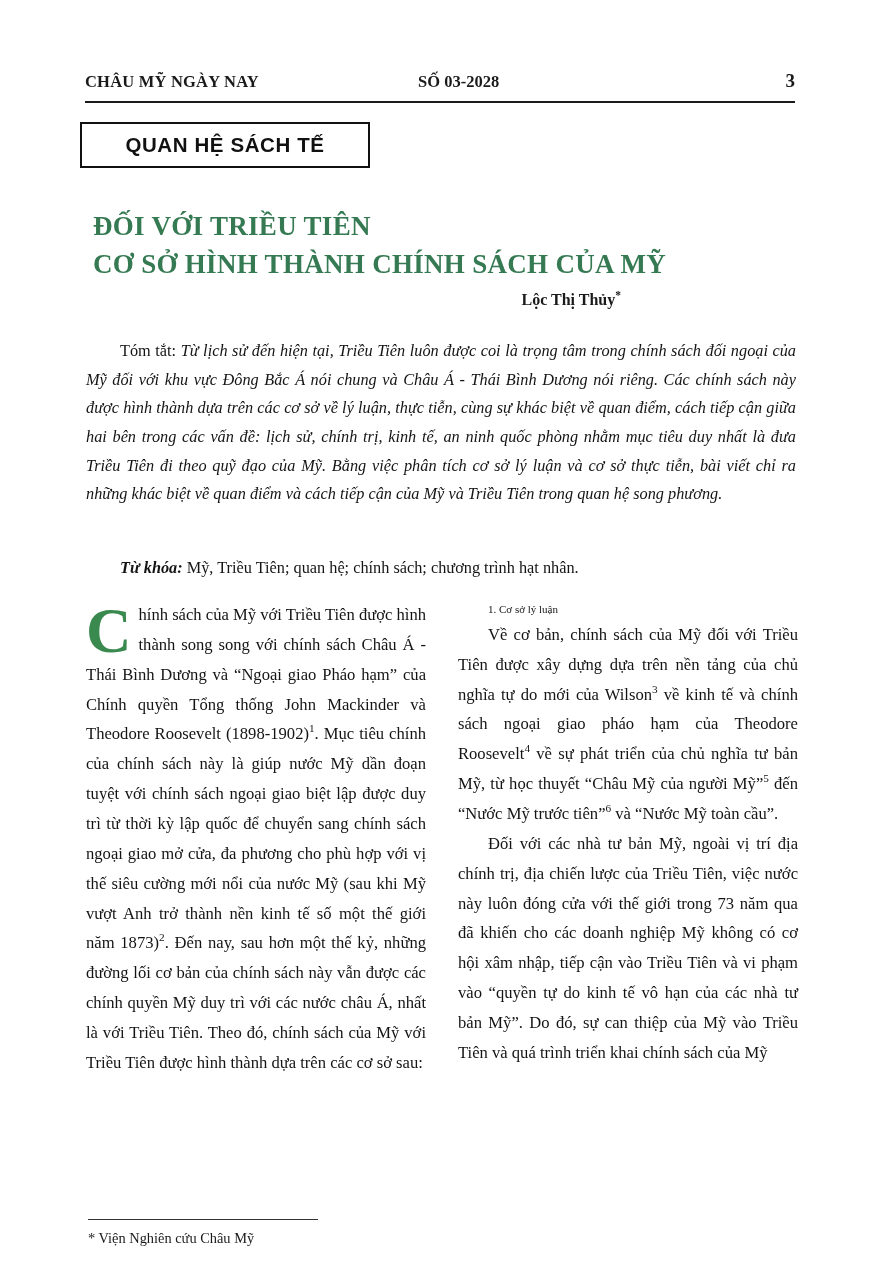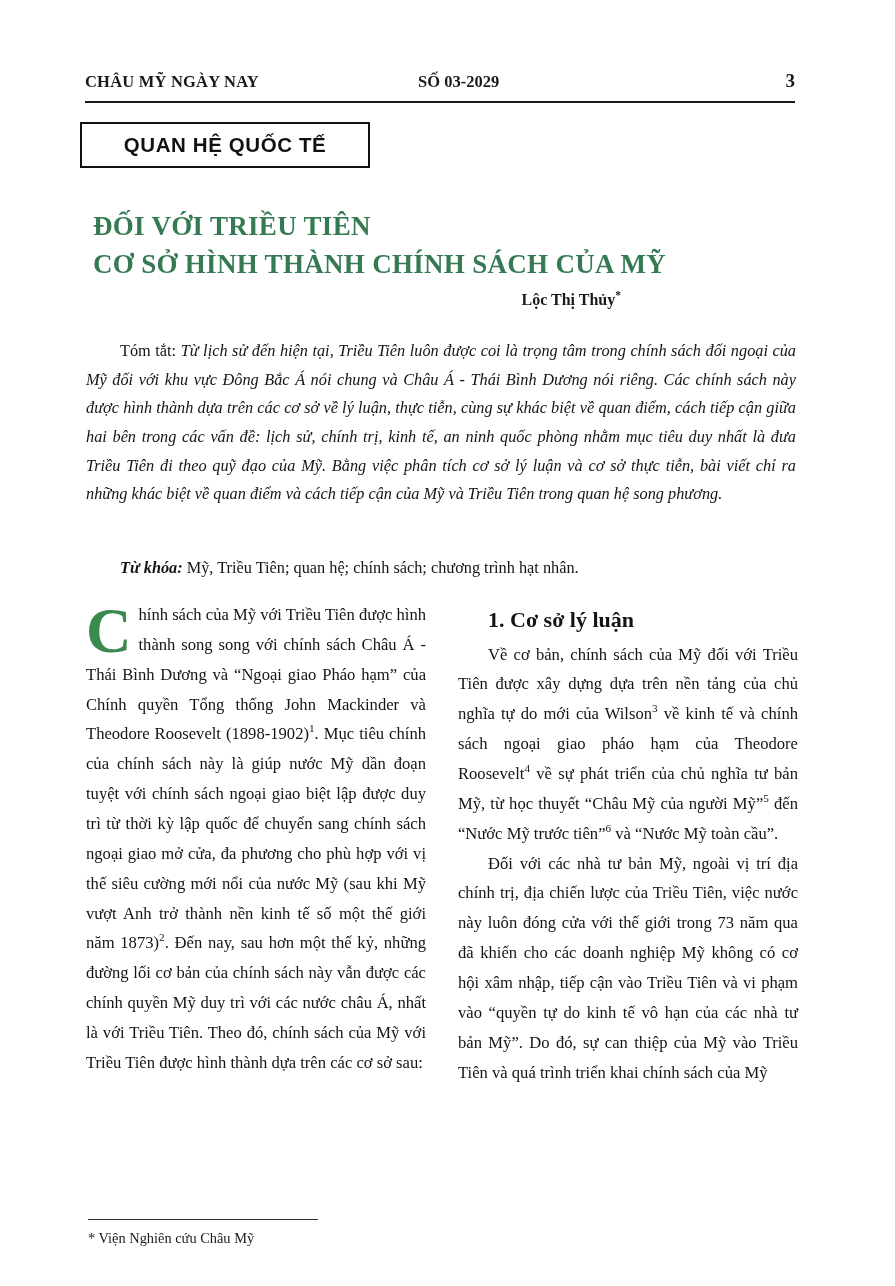--- a/index.html
+++ b/index.html
@@ -181,22 +181,22 @@
     color: #3a8a50;
     font-size: 63px;
     line-height: 0.80;
     font-weight: bold;
     padding: 4px 7px 0 0;
     margin-top: 2px;
     font-family: "Liberation Serif", "DejaVu Serif", serif;
   }
 
   .subhead {
-    font-weight: bold;
-    font-size: 22px;
+    font-weight: normal;
+    font-size: 11px;
     margin: 0 0 6px 0;
     text-indent: 22px;
   }
   .col sup {
     font-size: 0.68em;
     vertical-align: super;
     line-height: 0;
   }
 
   
@@ -217,27 +217,27 @@
     white-space: nowrap;
   }
 </style>
 </head>
 <body>
 
 <div class="page">
 
   <div class="running-head">
     <span class="journal">CHÂU MỸ NGÀY NAY</span>
-    <span class="issue">SỐ 03-2029</span>
+    <span class="issue">SỐ 03-2028</span>
     <span class="pagenum">3</span>
   </div>
   <div class="head-rule"></div>
 
   <div class="section-box">
-    <span>QUAN HỆ QUỐC TẾ</span>
+    <span>QUAN HỆ SÁCH TẾ</span>
   </div>
 
   <h1 class="article-title">
     <span class="line">ĐỐI VỚI TRIỀU TIÊN</span>
     <span class="line">CƠ SỞ HÌNH THÀNH CHÍNH SÁCH CỦA MỸ</span>
   </h1>
 
   <div class="author"><span>Lộc Thị Thủy</span><sup>*</sup></div>
 
   <div class="abstract"><span class="lbl">Tóm tắt:</span><span> Từ lịch sử đến hiện tại, Triều Tiên luôn được coi là trọng tâm trong chính sách đối ngoại của Mỹ đối với khu vực Đông Bắc Á nói chung và Châu Á - Thái Bình Dương nói riêng. Các chính sách này được hình thành dựa trên các cơ sở về lý luận, thực tiễn, cùng sự khác biệt về quan điểm, cách tiếp cận giữa hai bên trong các vấn đề: lịch sử, chính trị, kinh tế, an ninh quốc phòng nhằm mục tiêu duy nhất là đưa Triều Tiên đi theo quỹ đạo của Mỹ. Bằng việc phân tích cơ sở lý luận và cơ sở thực tiễn, bài viết chỉ ra những khác biệt về quan điểm và cách tiếp cận của Mỹ và Triều Tiên trong quan hệ song phương.</span></div>

